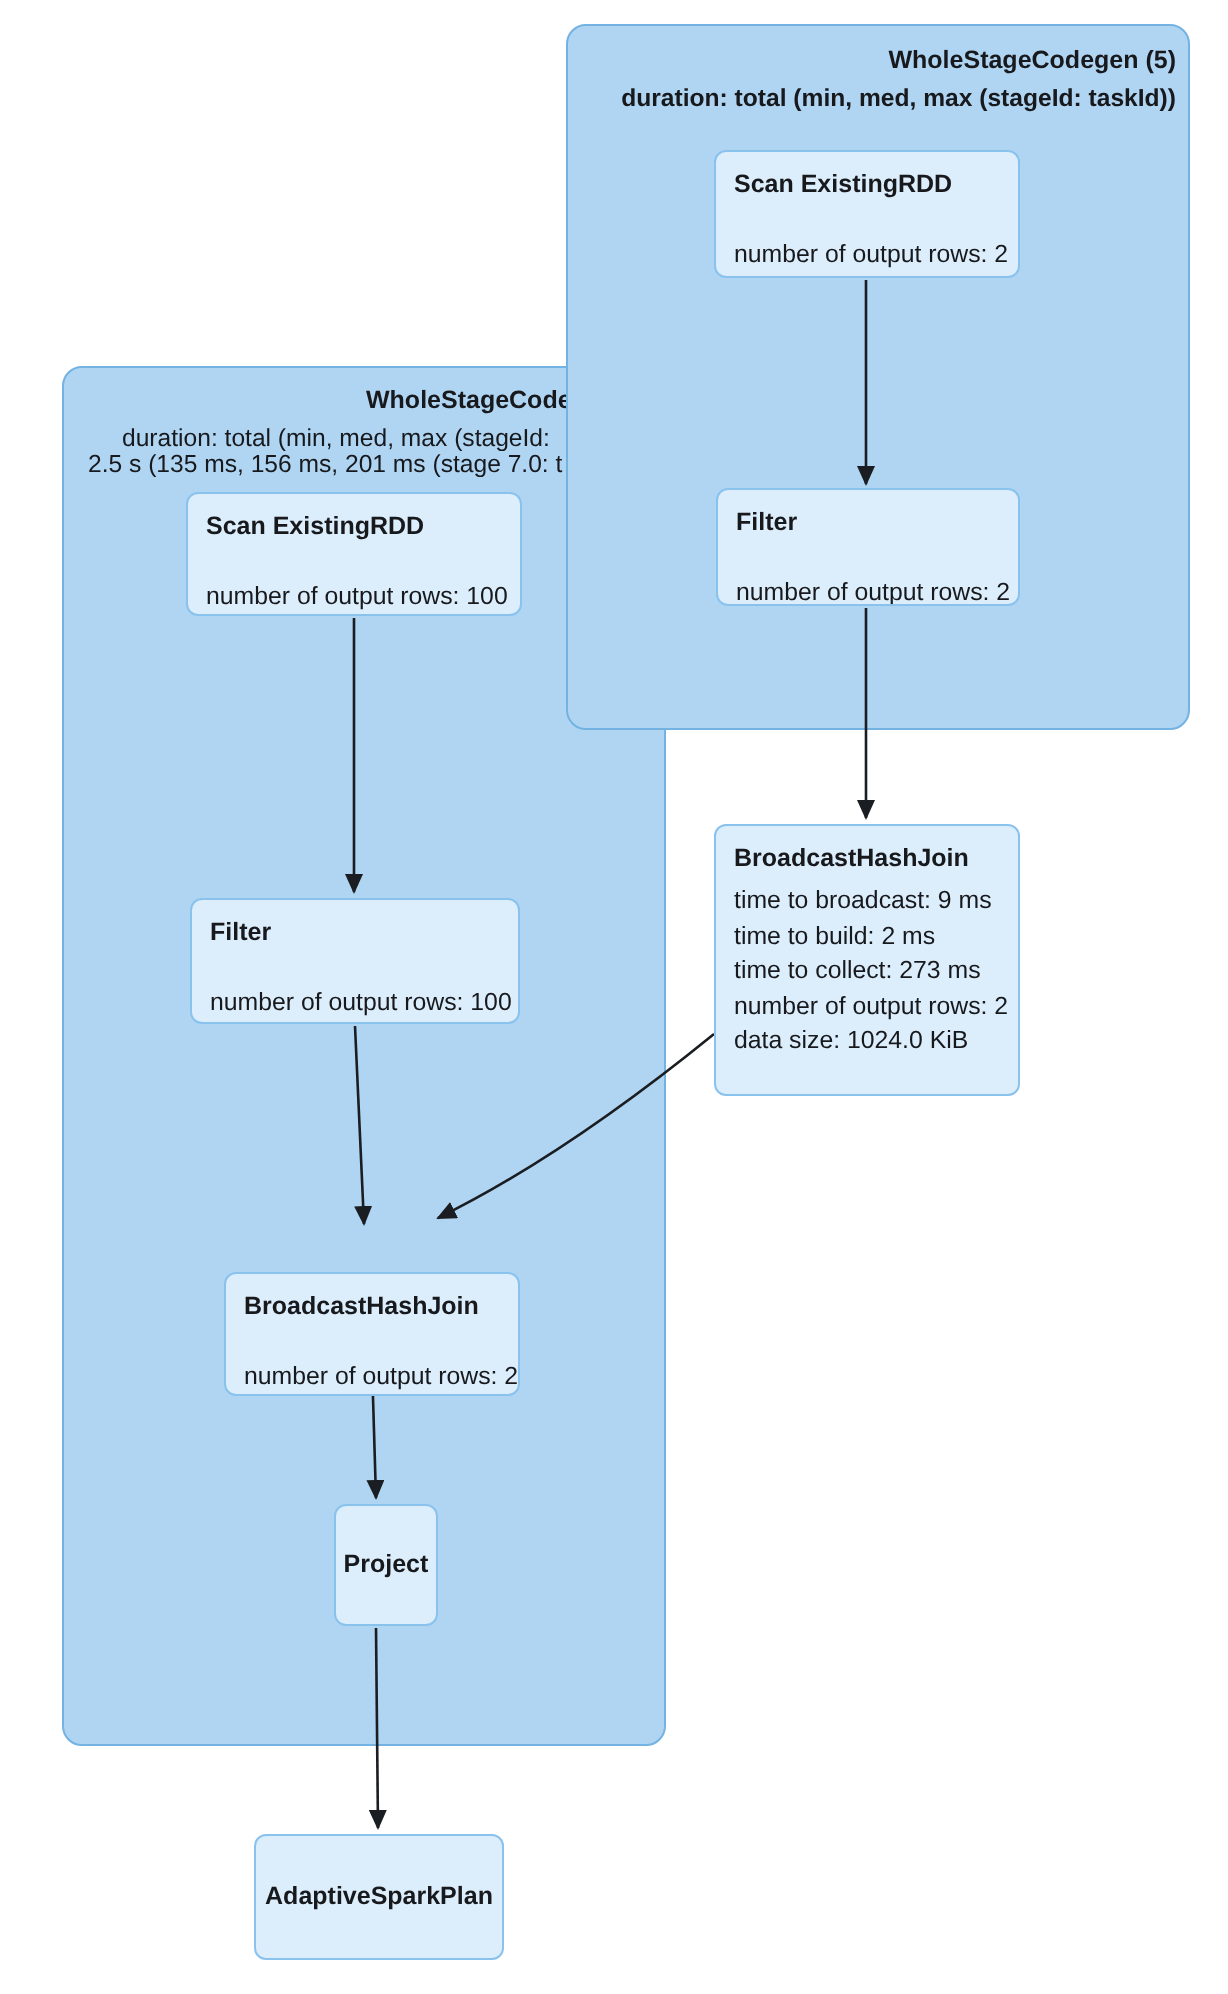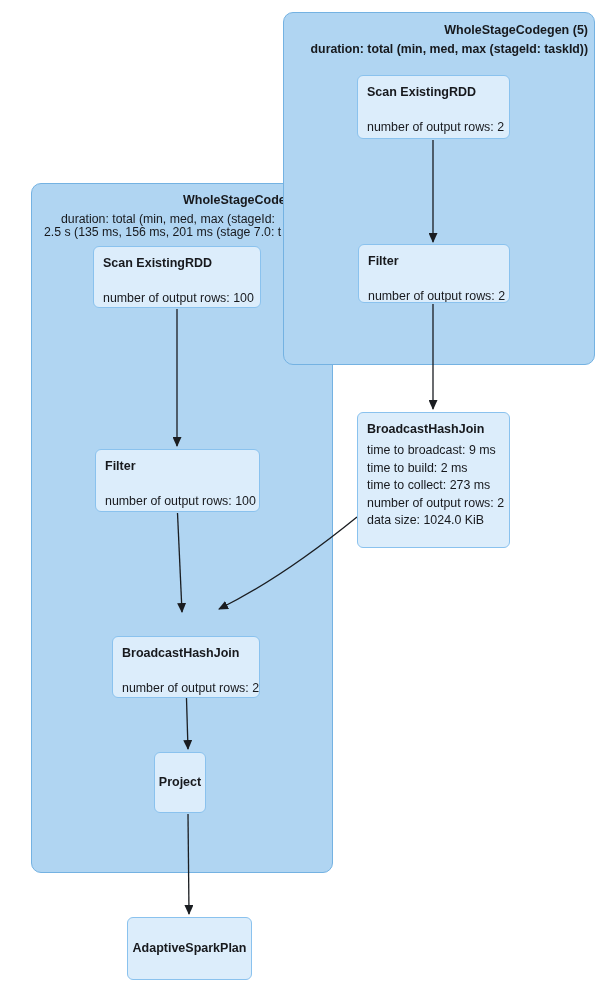--- a/index.html
+++ b/index.html
@@ -81,21 +81,21 @@
   .node-center{
     display:flex;align-items:center;justify-content:center;
     padding:0;
   }
   .node-scan1{left:357px;top:75px;width:153px;height:64px;}
   .node-filter1{left:358px;top:244px;width:152px;height:59px;}
   .node-exchange{left:357px;top:412px;width:153px;height:136px;}
   .node-scan2{left:93px;top:246px;width:168px;height:62px;}
   .node-filter2{left:95px;top:449px;width:165px;height:63px;}
   .node-bhj{left:112px;top:617px;width:148px;height:62px;margin-top:19px;}
-  .node-project{left:154px;top:752px;width:52px;height:61px;}
+  .node-project{left:167px;top:752px;width:52px;height:61px;}
   .node-adaptive{left:127px;top:917px;width:125px;height:63px;}
 </style>
 </head>
 <body>
 
 <div class="canvas">
 
   <div class="cluster cluster-wsc2">
     <div class="frag frag-title">WholeStageCodege</div>
     <div class="frag frag-d1">duration: total (min, med, max (stageId:</div>

